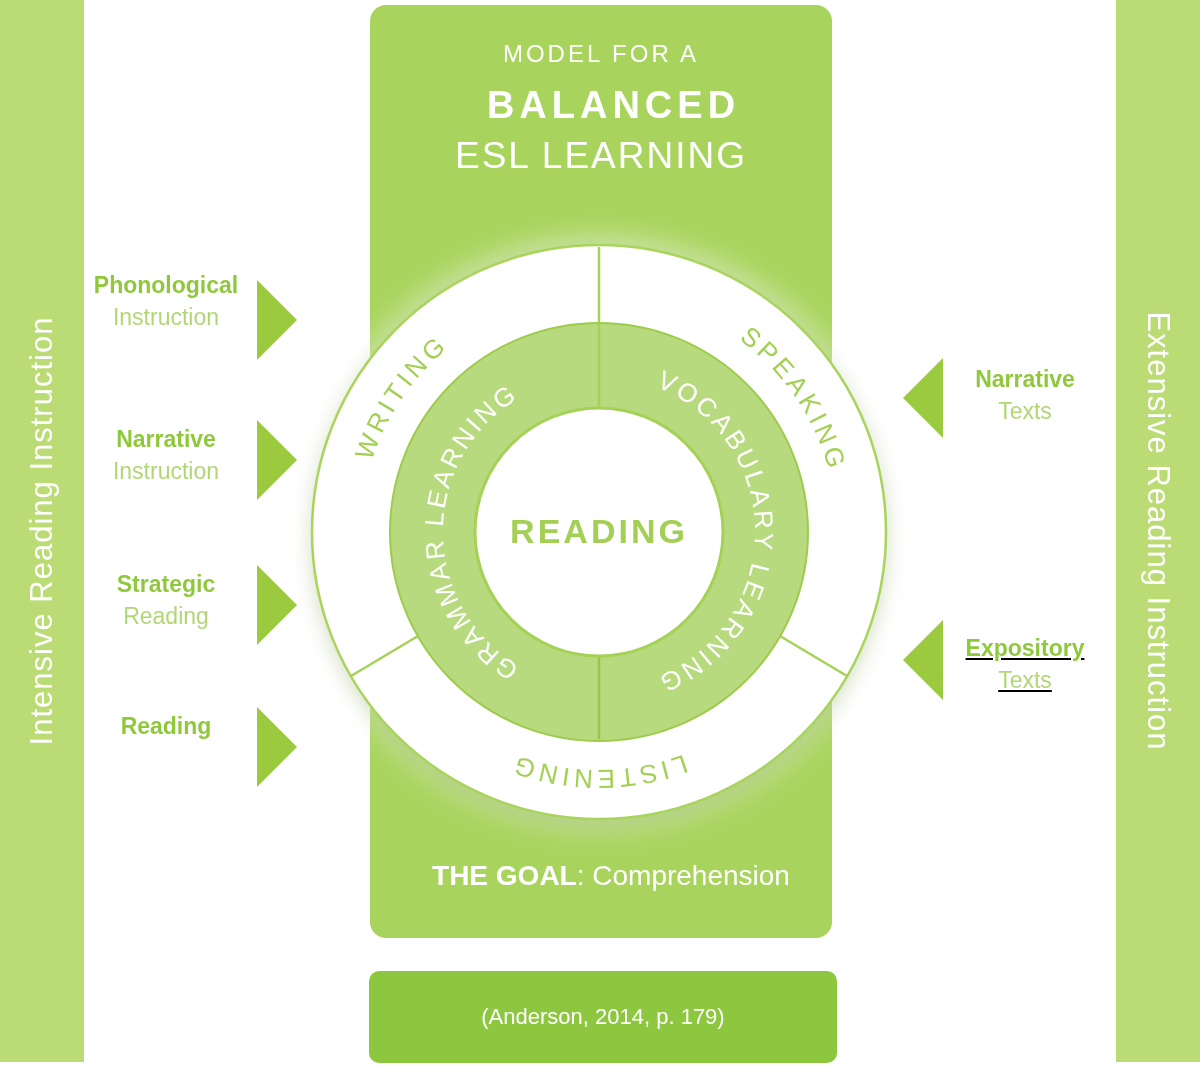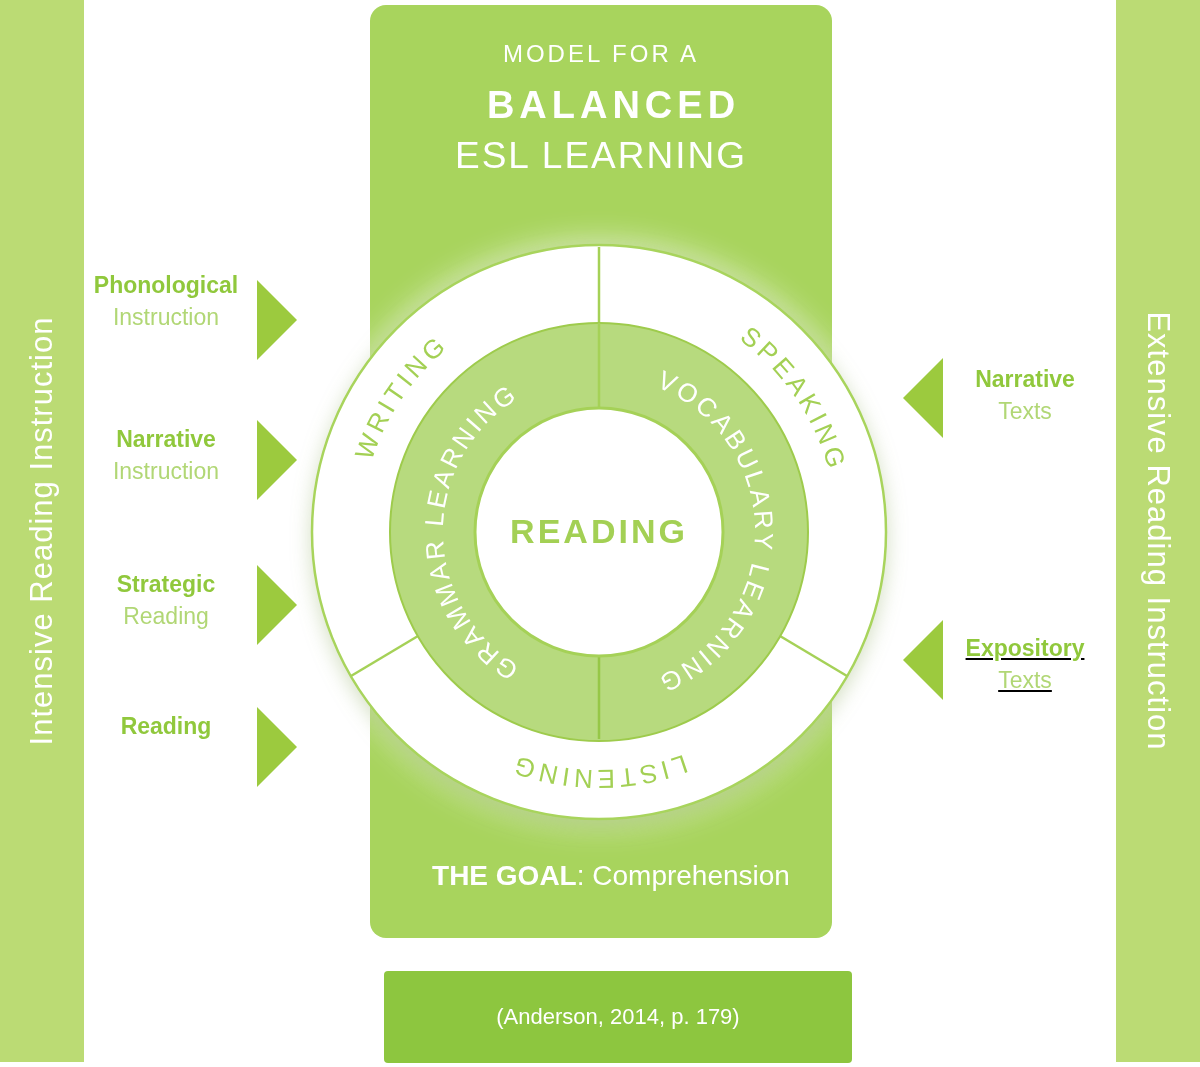--- a/index.html
+++ b/index.html
@@ -26,22 +26,22 @@
   #title{padding-top:26px;text-align:center;color:#fff;}
   .t-line1{font-size:24px;letter-spacing:3px;line-height:46px;}
   .t-line2{font-size:38px;font-weight:bold;letter-spacing:5px;line-height:56px;padding-left:25px;}
   .t-line3,.t-line4{font-size:37px;letter-spacing:2px;line-height:45px;}
 
   
   #goal{left:380px;top:860px;width:462px;text-align:center;color:#fff;font-size:28px;}
   #goal .goal-bold{font-weight:bold;}
 
   
-  #citation-box{left:369px;top:971px;width:468px;height:92px;border-radius:4px;
-    background:var(--citation-green,#8dc63f);display:flex;align-items:center;justify-content:center;margin-left:15px;}
+  #citation-box{left:369px;top:971px;width:468px;height:92px;border-radius:10px;
+    background:var(--citation-green,#8dc63f);display:flex;align-items:center;justify-content:center;}
   #citation-box .cite-text{color:#fff;font-size:22px;}
 
   
   #wheel-svg{left:299px;top:232px;
     filter:drop-shadow(0 6px 10px rgba(100,140,40,.28)) drop-shadow(0 0 16px rgba(255,255,255,.75));}
   .ring-label{font-size:26px;letter-spacing:4px;fill:var(--stroke-green,#a3d054);
     font-family:"Liberation Sans",sans-serif;}
   .inner-label{font-size:26px;letter-spacing:3px;fill:#fff;
     font-family:"Liberation Sans",sans-serif;}
   .reading-label{font-size:34px;font-weight:bold;letter-spacing:3px;

